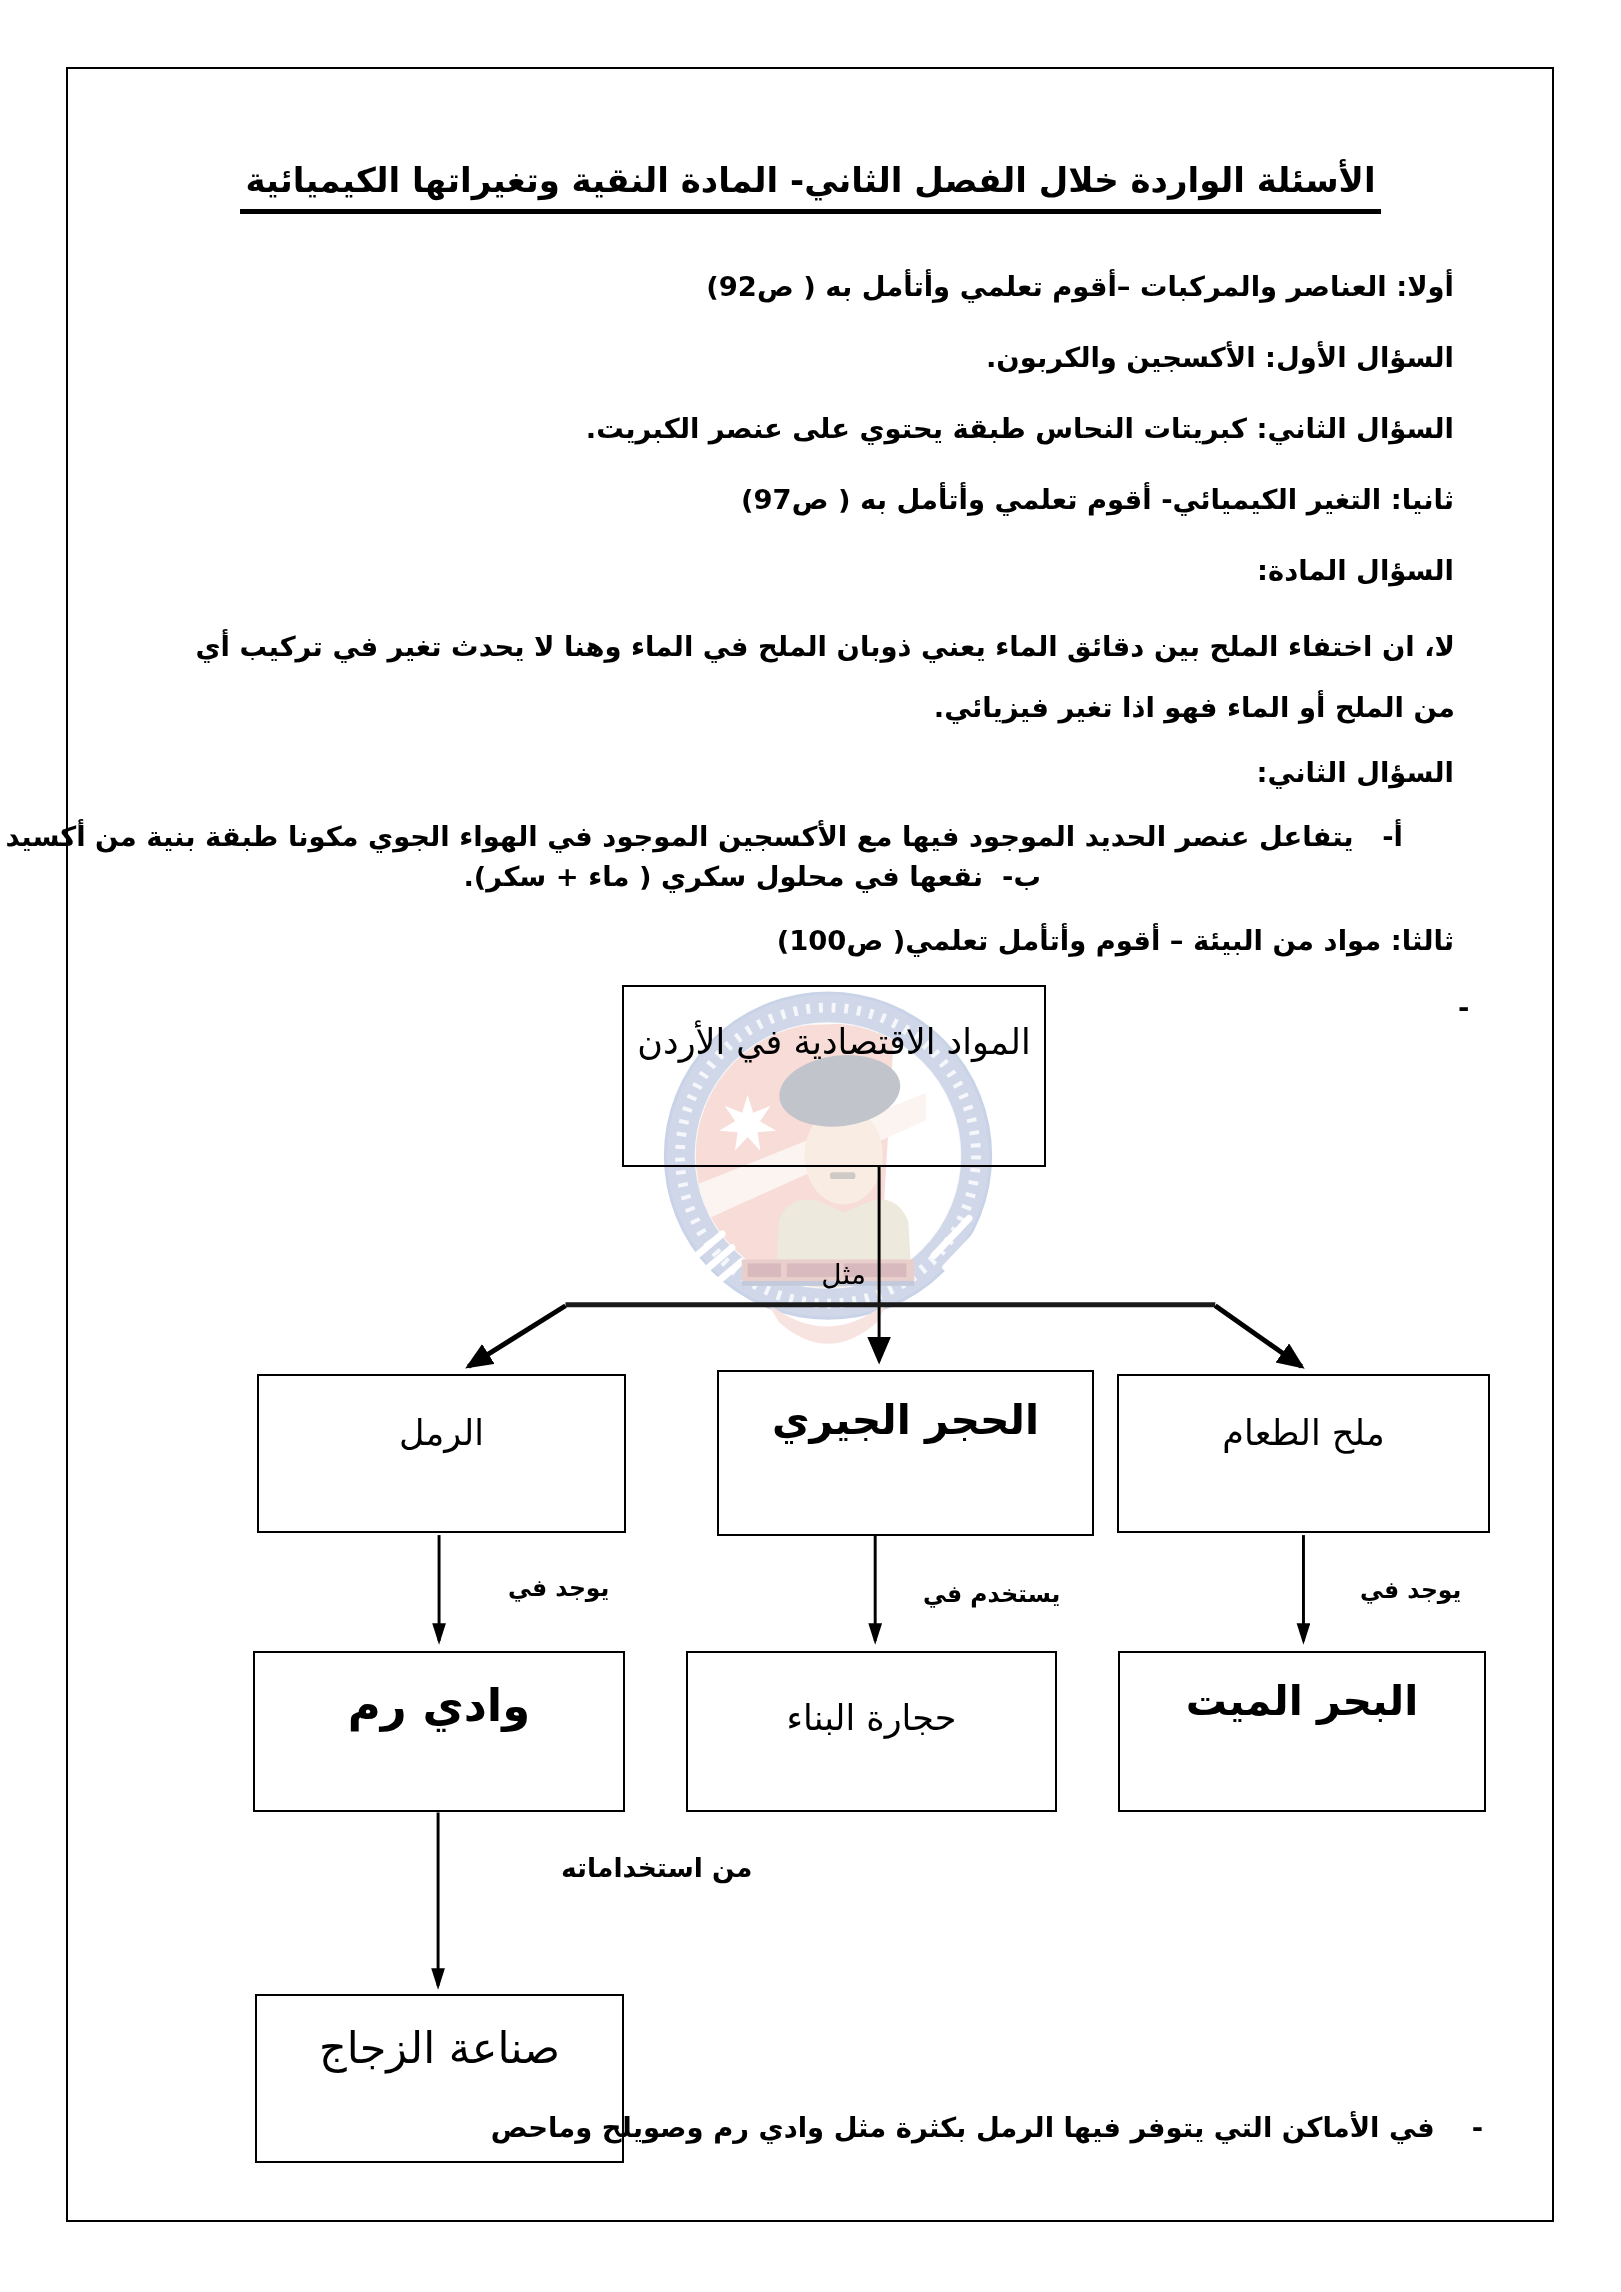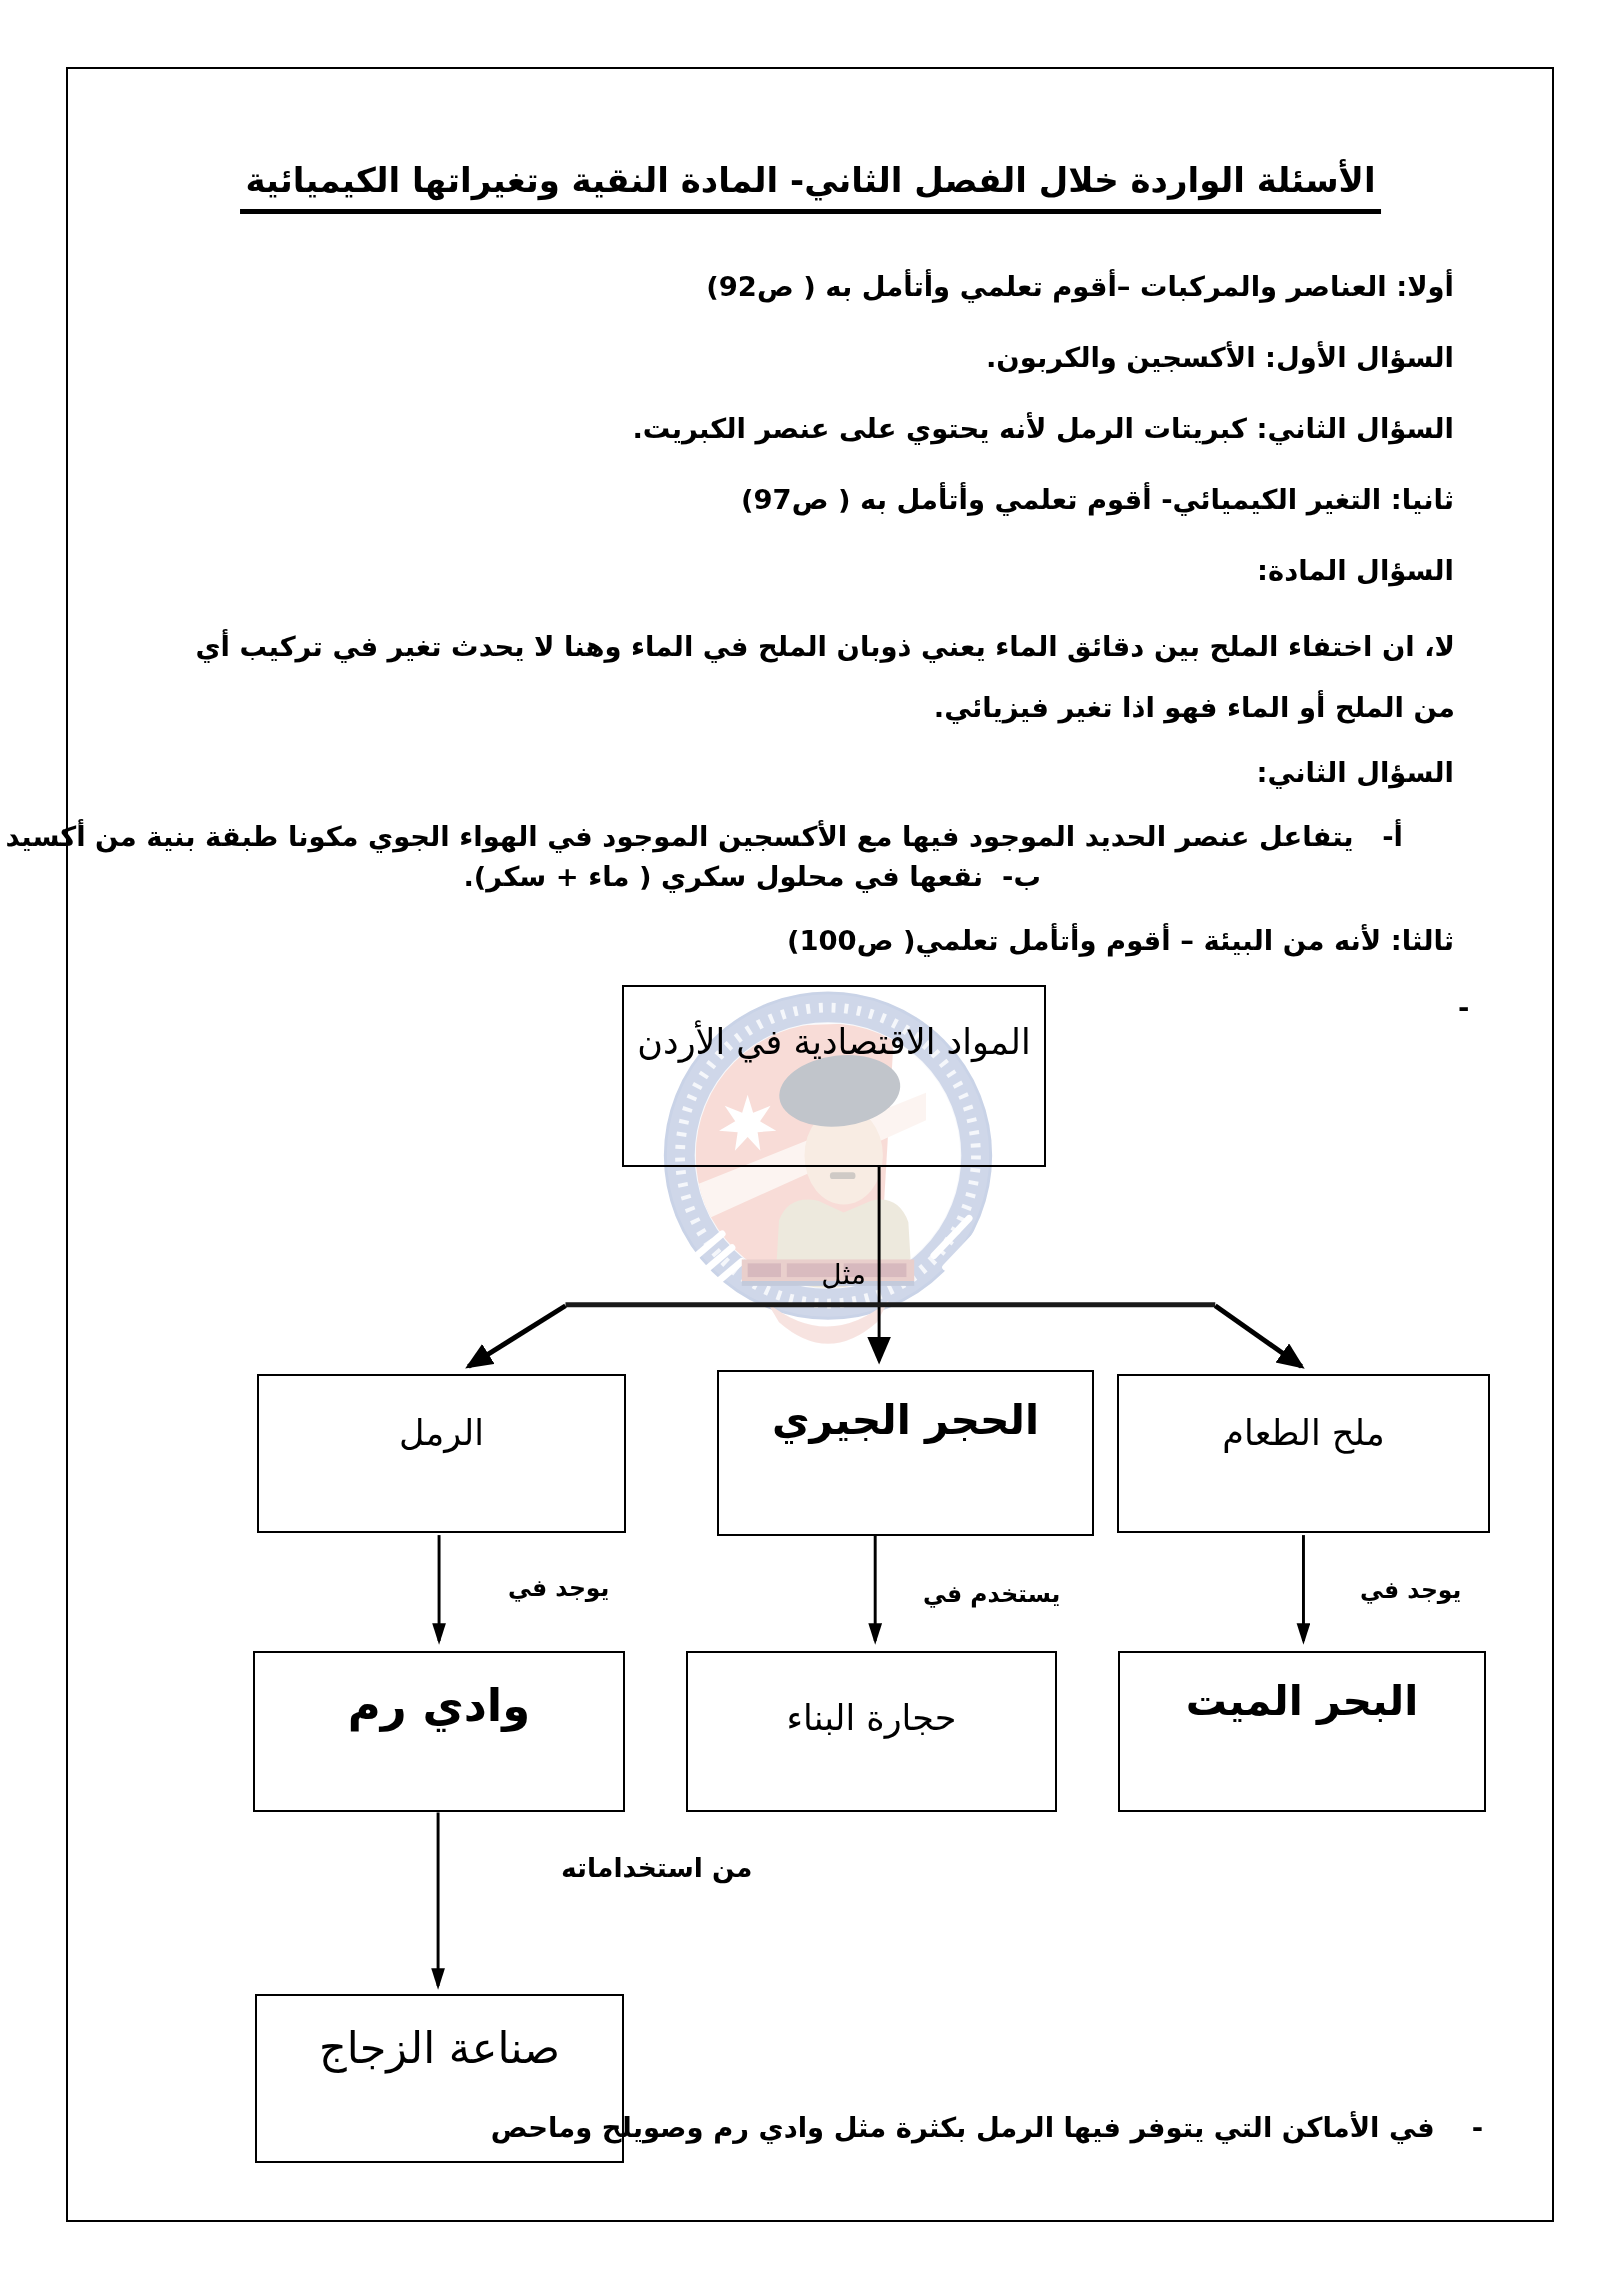--- a/index.html
+++ b/index.html
@@ -79,28 +79,28 @@
       <rect x="112" y="310" width="176" height="5" fill="#5a6f9e"></rect>
     </g>
     <path d="M138 332 Q200 382 262 330 L250 352 Q200 396 150 352 Z" fill="#eab4ac"></path>
   </g>
 </svg>
 
 <div class="doc-title">الأسئلة الواردة خلال الفصل الثاني- المادة النقية وتغيراتها الكيميائية</div>
 
 <div class="line" style="top:271px;right:167px;">أولا: العناصر والمركبات –أقوم تعلمي وأتأمل به ( ص92)</div>
 <div class="line" style="top:342px;right:167px;">السؤال الأول: الأكسجين والكربون.</div>
-<div class="line" style="top:413px;right:167px;">السؤال الثاني: كبريتات الرمل لأنه يحتوي على عنصر الكبريت.</div>
+<div class="line" style="top:413px;right:167px;">السؤال الثاني: كبريتات النحاس طبقة يحتوي على عنصر الكبريت.</div>
 <div class="line" style="top:484px;right:167px;">ثانيا: التغير الكيميائي- أقوم تعلمي وأتأمل به ( ص97)</div>
 <div class="line" style="top:555px;right:167px;">السؤال المادة:</div>
 <div class="line para" style="top:616px;right:166px;width:1296px;">لا، ان اختفاء الملح بين دقائق الماء يعني ذوبان الملح في الماء وهنا لا يحدث تغير في تركيب أي من الملح أو الماء فهو اذا تغير فيزيائي.</div>
 <div class="line" style="top:757px;right:167px;">السؤال الثاني:</div>
 <div class="line" style="top:821px;right:218px;">أ-&nbsp;&nbsp;&nbsp;يتفاعل عنصر الحديد الموجود فيها مع الأكسجين الموجود في الهواء الجوي مكونا طبقة بنية من أكسيد الحديد.</div>
 <div class="line" style="top:861px;right:580px;">ب-&nbsp;&nbsp;نقعها في محلول سكري ( ماء + سكر).</div>
-<div class="line" style="top:925px;right:167px;">ثالثا: لأنه من البيئة – أقوم وأتأمل تعلمي( ص100)</div>
+<div class="line" style="top:925px;right:167px;">ثالثا: مواد من البيئة – أقوم وأتأمل تعلمي( ص100)</div>
 <div class="dash-item" style="top:992px;left:1458px;">-</div>
 
 <div class="box" style="left:622px;top:985px;width:420px;height:178px;">
   <span class="bl fs-root">المواد الاقتصادية في الأردن</span>
 </div>
 
 <div class="alabel methl" style="top:1258px;right:755px;">مثل</div>
 
 <div class="box" style="left:257px;top:1374px;width:365px;height:155px;">
   <span class="bl fs-plain">الرمل</span>

